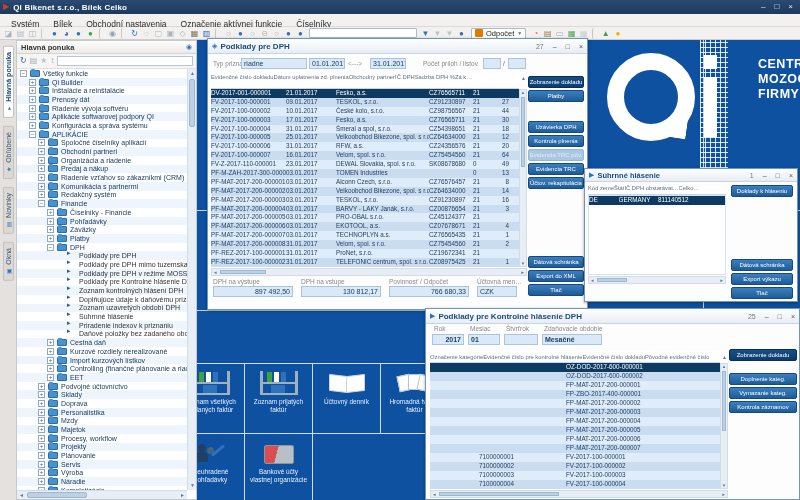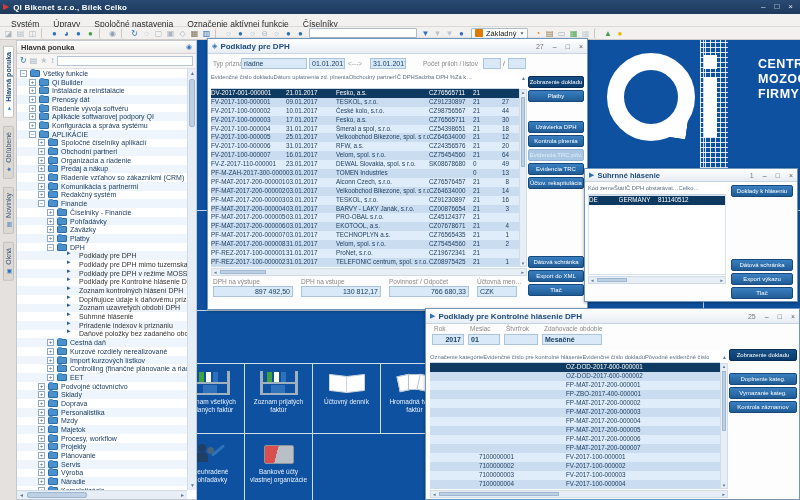--- a/index.html
+++ b/index.html
@@ -230,22 +230,22 @@
     <span class="app-title">QI Bikenet s.r.o., Bílek Celko</span>
     <span class="win-ctrls">
       <span>–</span>
       <span>□</span>
       <span>×</span>
     </span>
   </div>
 
   <div class="menubar">
     <span class="menu-item">Systém</span>
-      <span class="menu-item">Úpravy</span>
-      <span class="menu-item">Spoločné nastavenia</span>
+      <span class="menu-item">Bílek</span>
+      <span class="menu-item">Obchodní nastavenia</span>
       <span class="menu-item">Označenie aktívnej funkcie</span>
       <span class="menu-item">Číselníky</span>
   </div>
 
   <div class="toolbar">
     <span style="display:flex;gap:1px;">
       <span class="tb-ico" style="color: rgb(169, 180, 191);">◪</span>
         <span class="tb-ico" style="color: rgb(169, 180, 191);">▤</span>
         <span class="tb-ico" style="color: rgb(169, 180, 191);">◫</span>
         <span class="tb-ico sep"></span>
@@ -274,21 +274,21 @@
     </span>
     <input class="tb-input" value="" style="">
     <span style="display:flex;gap:1px;">
       <span class="tb-ico" style="color: rgb(47, 114, 187);">▼</span>
         <span class="tb-ico" style="color: rgb(185, 196, 207);">▼</span>
         <span class="tb-ico" style="color: rgb(185, 196, 207);">▼</span>
         <span class="tb-ico" style="color: rgb(47, 114, 187);">●</span>
     </span>
     <span class="tb-combo">
       <span class="swatch"></span>
-      <span>Základný</span>
+      <span>Odpočet</span>
       <span class="dd">▼</span>
     </span>
     <span style="display:flex;gap:1px;">
       <span class="tb-ico" style="color: rgb(224, 123, 0);">◔</span>
         <span class="tb-ico" style="color: rgb(138, 109, 59);">▤</span>
         <span class="tb-ico" style="color: rgb(154, 167, 181);">▭</span>
         <span class="tb-ico" style="color: rgb(67, 160, 71);">▦</span>
         <span class="tb-ico" style="color: rgb(195, 204, 212);">▦</span>
         <span class="tb-ico sep"></span>
         <span class="tb-ico" style="color: rgb(67, 160, 71);">▲</span>

